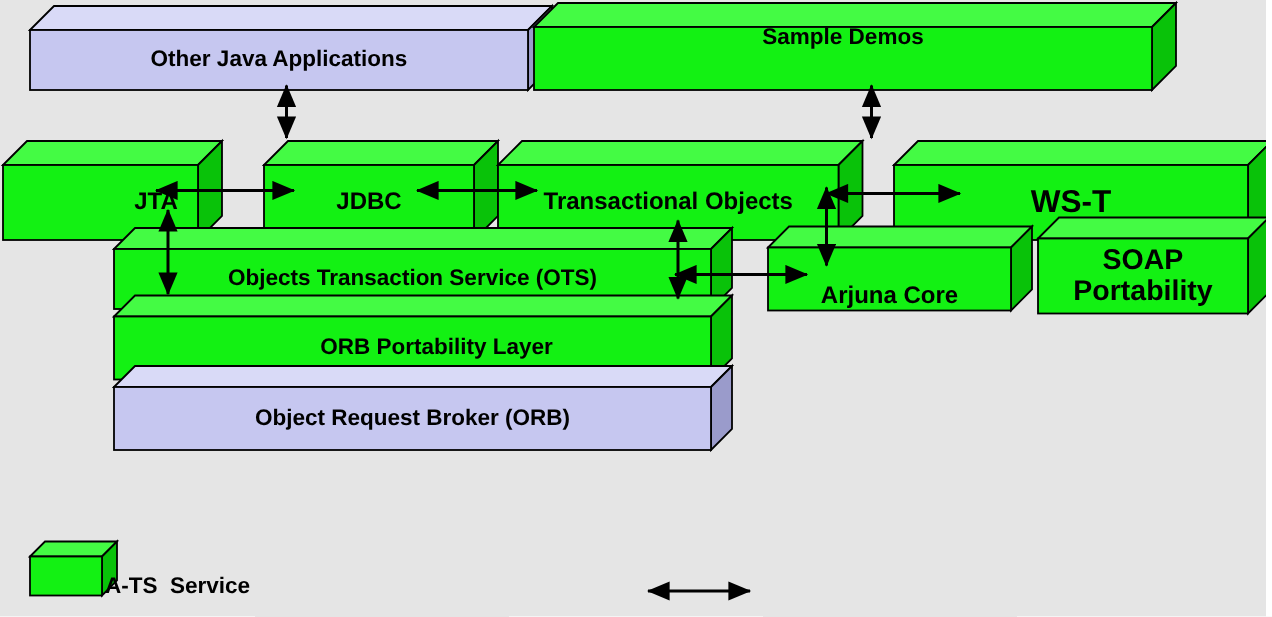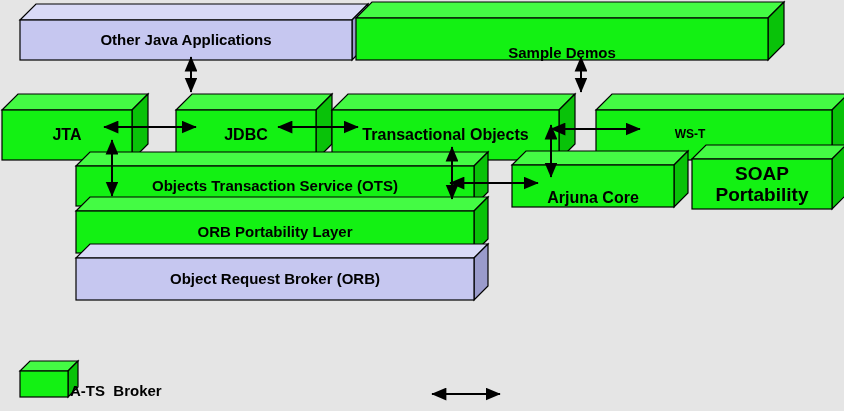--- a/index.html
+++ b/index.html
@@ -128,27 +128,27 @@
         <g>
           <polygon points="20,371 30,361 78,361 68,371" fill="#44fb44" stroke="#000000" stroke-width="1.2"></polygon>
           <polygon points="68,371 78,361 78,387 68,397" fill="#09c209" stroke="#000000" stroke-width="1.2"></polygon>
           <rect x="20" y="371" width="48" height="26" fill="#13f113" stroke="#000000" stroke-width="1.2"></rect>
         </g>
         <line x1="432" y1="394" x2="500" y2="394" stroke="#000000" stroke-width="2" marker-start="url(#arrowhead-start)" marker-end="url(#arrowhead-end)"></line>
       </g>
   </svg>
   <div id="labels-layer">
       <div class="box-label" style="left: 20px; top: 20px; width: 332px; height: 40px; font-size: 15px;">Other Java Applications</div>
-      <div class="box-label" style="left: 356px; top: 32px; width: 412px; height: 42px; font-size: 15px;">Sample Demos</div>
-      <div class="box-label" style="left: 2px; top: 110px; width: 130px; height: 50px; font-size: 16px;">JTA</div>
+      <div class="box-label" style="left: 356px; top: 4px; width: 412px; height: 42px; font-size: 15px;">Sample Demos</div>
+      <div class="box-label" style="left: 2px; top: 110px; width: 130px; height: 50px; font-size: 16px; padding-left: 37px;">JTA</div>
       <div class="box-label" style="left: 176px; top: 110px; width: 140px; height: 50px; font-size: 16px;">JDBC</div>
       <div class="box-label" style="left: 332px; top: 110px; width: 227px; height: 50px; font-size: 16px;">Transactional Objects</div>
-      <div class="box-label" style="left: 572px; top: 110px; width: 236px; height: 50px; font-size: 12px;">WS-T</div>
+      <div class="box-label" style="left: 596px; top: 110px; width: 236px; height: 50px; font-size: 21px;">WS-T</div>
       <div class="box-label" style="left: 76px; top: 166px; width: 398px; height: 40px; font-size: 15px;">Objects Transaction Service (OTS)</div>
       <div class="box-label" style="left: 512px; top: 177px; width: 162px; height: 42px; font-size: 16px;">Arjuna Core</div>
       <div class="box-label" style="left: 692px; top: 159px; width: 140px; height: 50px; font-size: 19px;">SOAP
 Portability</div>
-      <div class="box-label" style="left: 76px; top: 211px; width: 398px; height: 42px; font-size: 15px;">ORB Portability Layer</div>
+      <div class="box-label" style="left: 76px; top: 211px; width: 398px; height: 42px; font-size: 15px; padding-left: 16px;">ORB Portability Layer</div>
       <div class="box-label" style="left: 76px; top: 258px; width: 398px; height: 42px; font-size: 15px;">Object Request Broker (ORB)</div>
     </div>
 
-  <div class="legend-text" id="legend-package-label" style="left: 70px; top: 382px; font-size: 15px;">A-TS  Broker</div>
+  <div class="legend-text" id="legend-package-label" style="left: 70px; top: 382px; font-size: 15px;">A-TS  Service</div>
 </div>
 
 </body></html>

